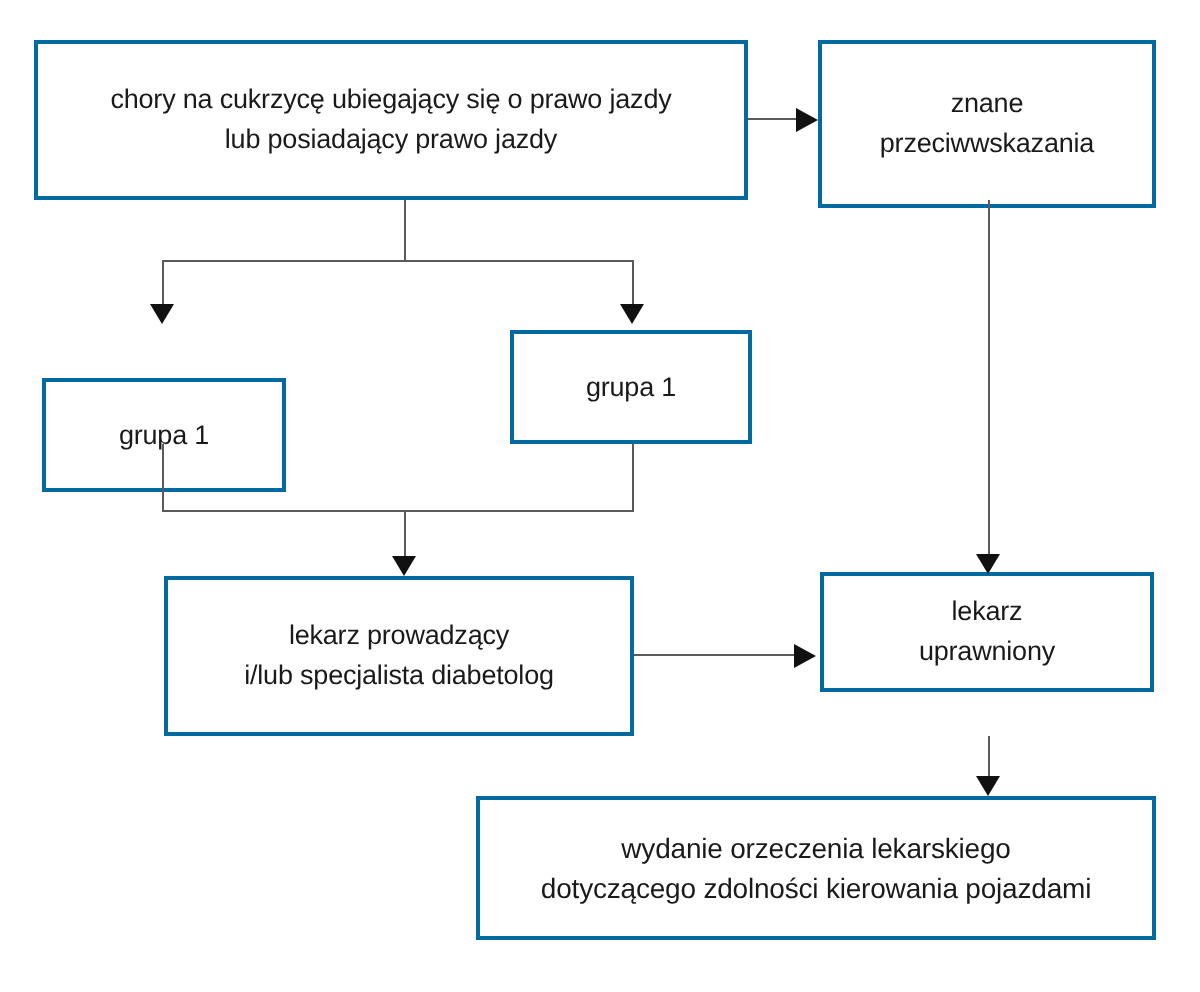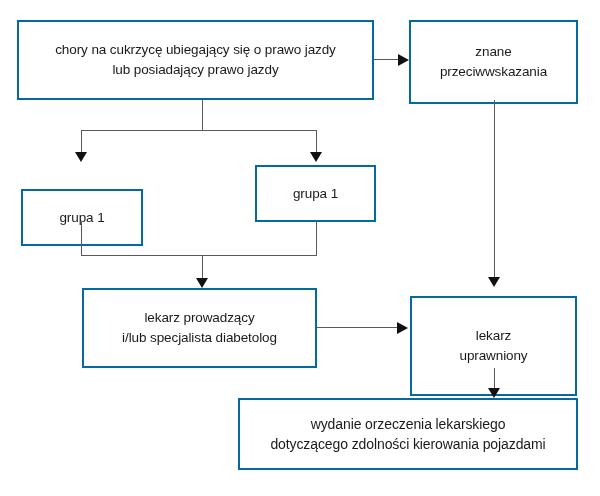--- a/index.html
+++ b/index.html
@@ -37,21 +37,21 @@
     display: block;
     white-space: pre-line;
   }
 
   
   #node-patient      { left: 17px;  top: 20px;  width: 357px; height: 80px; }
   #node-contra       { left: 409px; top: 20px;  width: 169px; height: 84px; }
   #node-group1       { left: 21px;  top: 165px; width: 122px; height: 57px; margin-top: 24px; }
   #node-group2       { left: 255px; top: 165px; width: 121px; height: 57px; }
   #node-doctor-lead  { left: 82px;  top: 288px; width: 235px; height: 80px; }
-  #node-doctor-auth  { left: 410px; top: 296px; width: 167px; height: 100px; }
+  #node-doctor-auth  { left: 410px; top: 286px; width: 167px; height: 60px; }
   #node-certificate  { left: 238px; top: 398px; width: 340px; height: 72px;
                        font-size: 14px; }
 
   
   .conn {
     position: absolute;
     background: #5a5a5a;
   }
   .conn.h { height: 1px; }
   .conn.v { width: 1px; }

